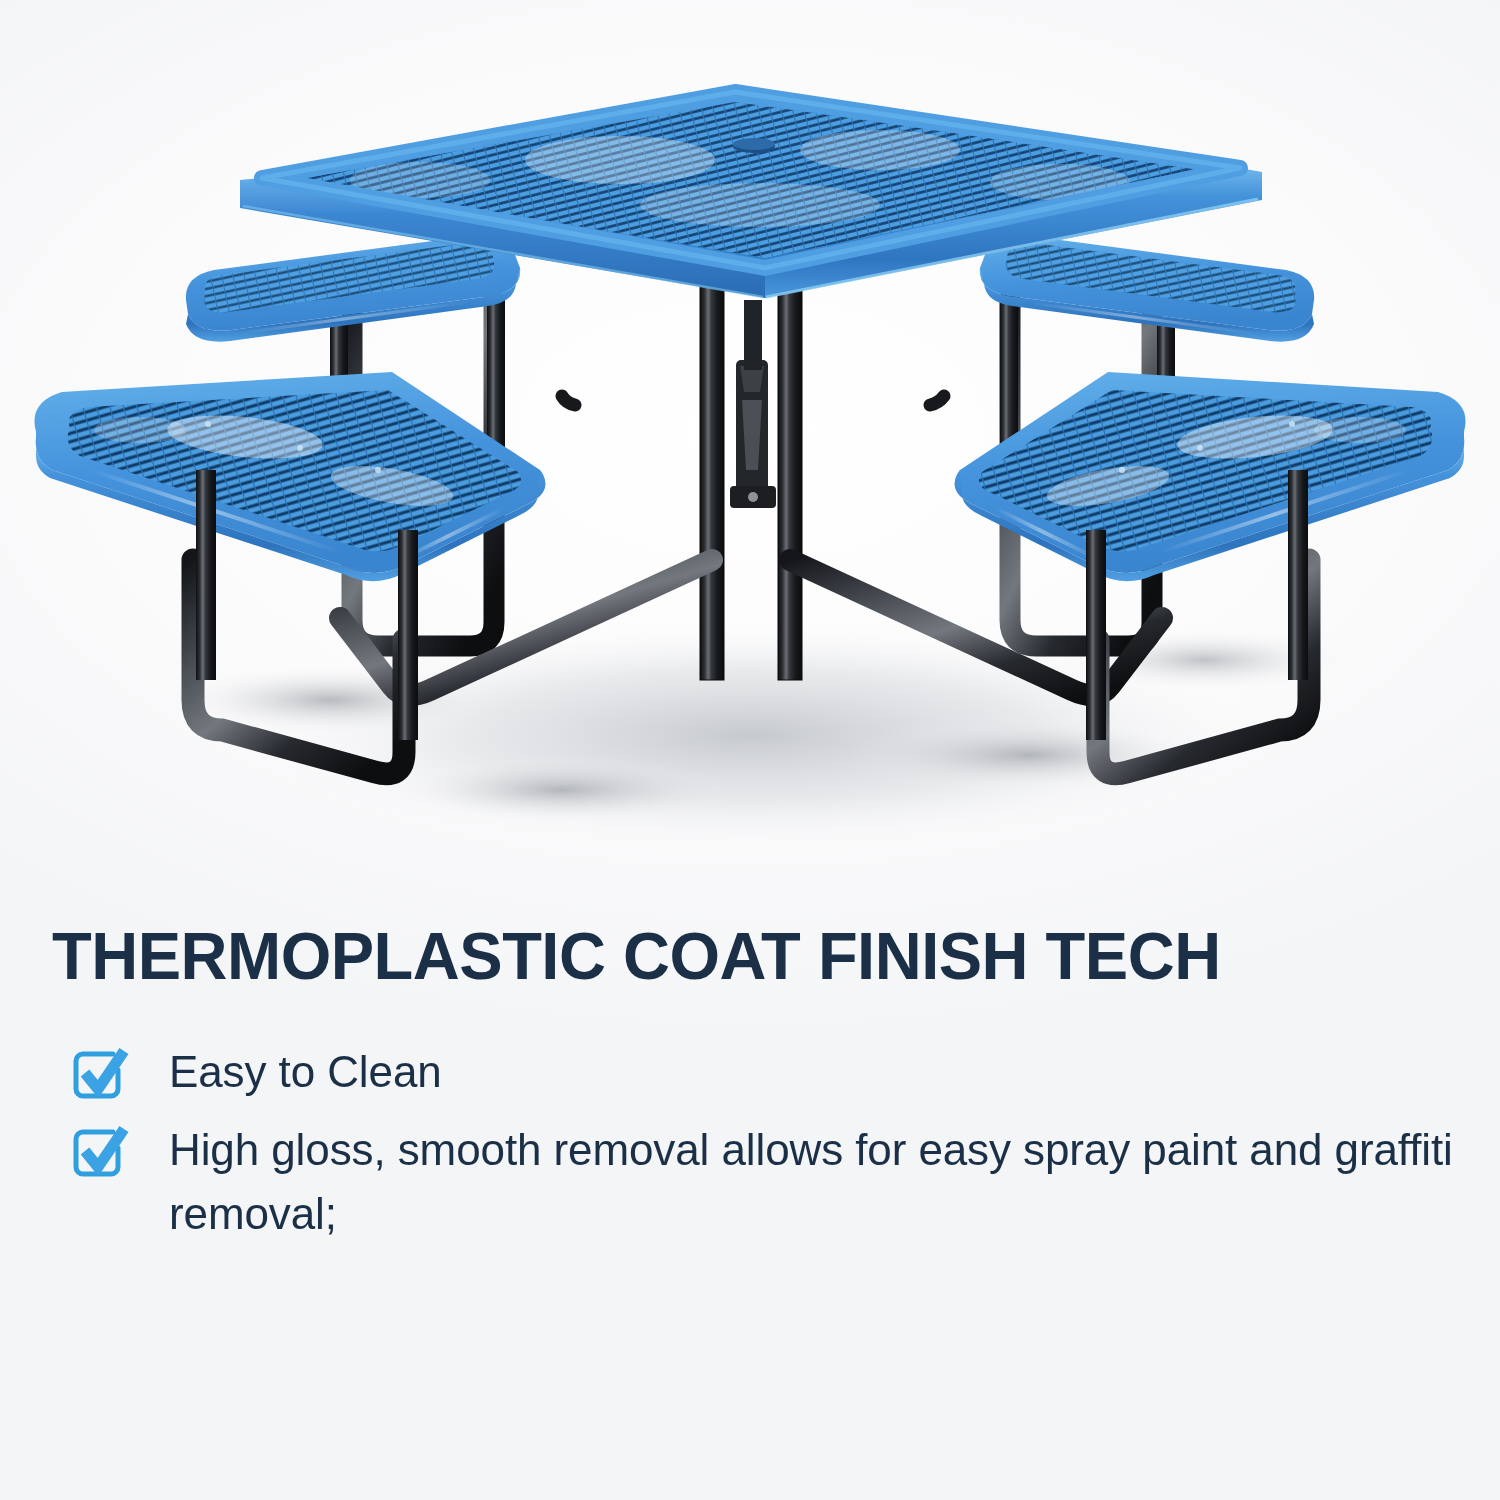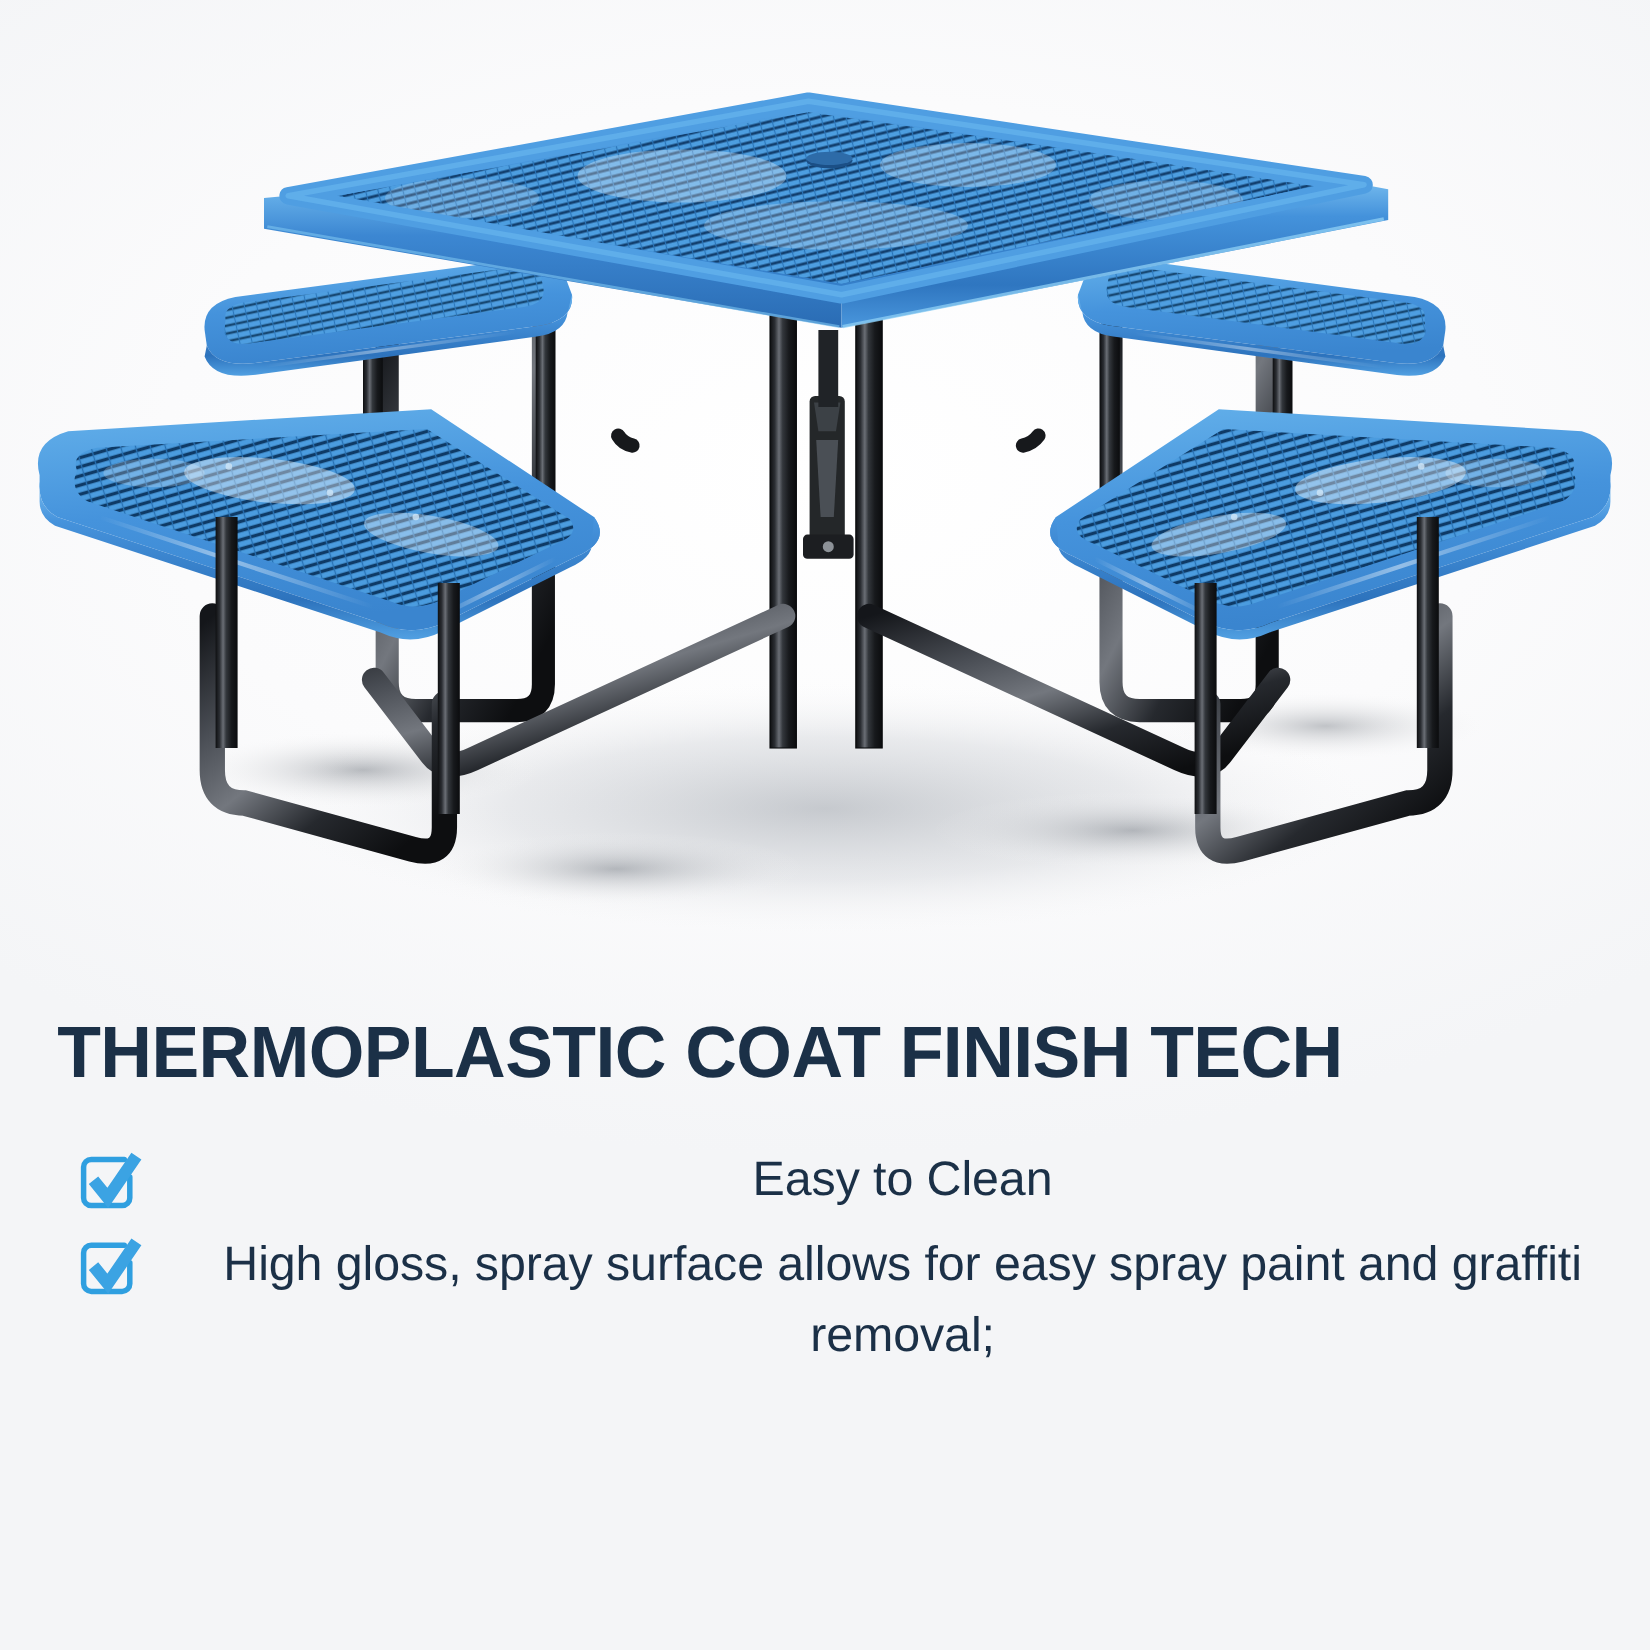--- a/index.html
+++ b/index.html
@@ -56,21 +56,20 @@
     width:1420px;
     list-style:none;
   }
 
   .feature-item {
     position:relative;
     display:block;
     padding-left:117px;
     margin-bottom:14px;
     min-height:62px;
-    text-align:center;
   }
 
   .check-icon {
     position:absolute;
     left:16px; top:4px;
     width:62px; height:62px;
     display:block;
   }
   .check-icon svg { display:block; width:62px; height:62px; }
 
@@ -352,18 +351,18 @@
       </li>
 
 
       <li class="feature-item">
         <span class="check-icon">
           <svg viewBox="0 0 62 62" xmlns="http://www.w3.org/2000/svg">
             <path d="M45 10 H15 a7 7 0 0 0 -7 7 v28 a7 7 0 0 0 7 7 h28 a7 7 0 0 0 7 -7 V26" fill="none" stroke="#2f9fe0" stroke-width="5" stroke-linecap="round" stroke-linejoin="round"></path>
             <path d="M17 29 L30 45 L56 7" fill="none" stroke="#3ba3e3" stroke-width="11" stroke-linecap="butt" stroke-linejoin="miter"></path>
           </svg>
         </span>
-        <span class="feature-text">High gloss, spray surface allows for easy spray paint and graffiti removal;</span>
+        <span class="feature-text">High gloss, smooth removal allows for easy spray paint and graffiti removal;</span>
       </li>
 
     </ul>
   </div>
 </div>
 
 </body></html>

